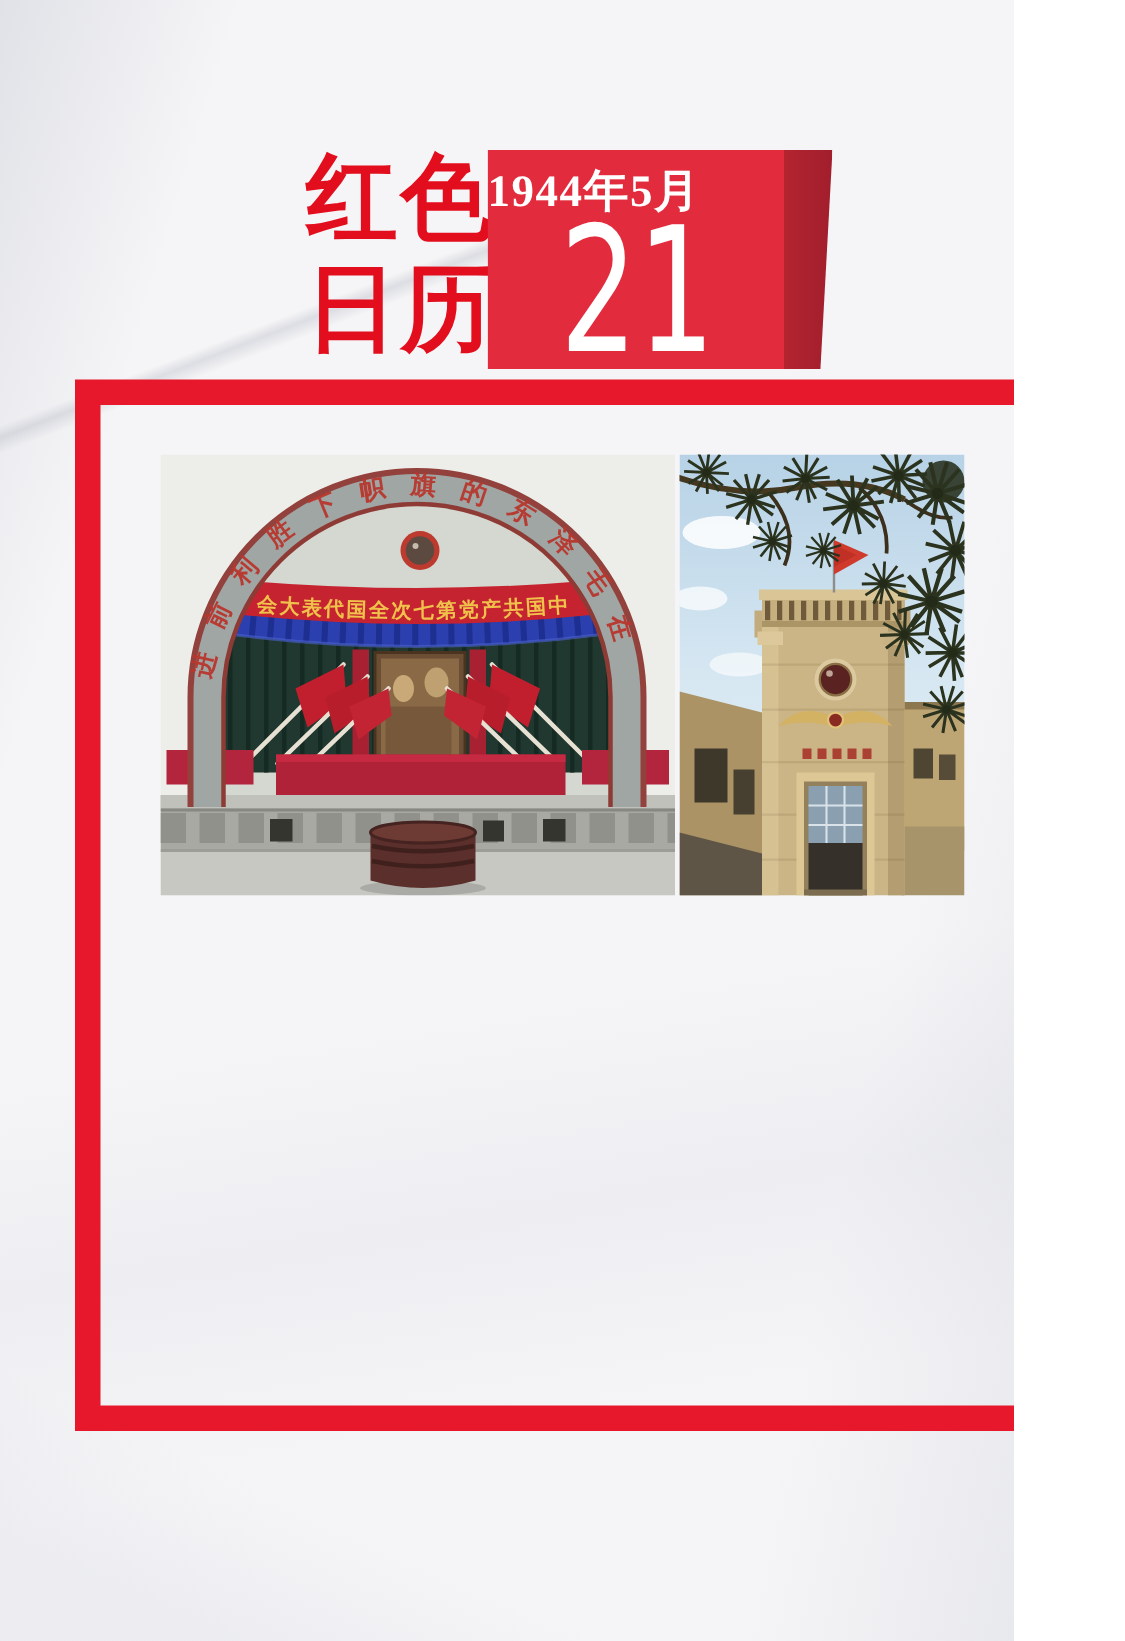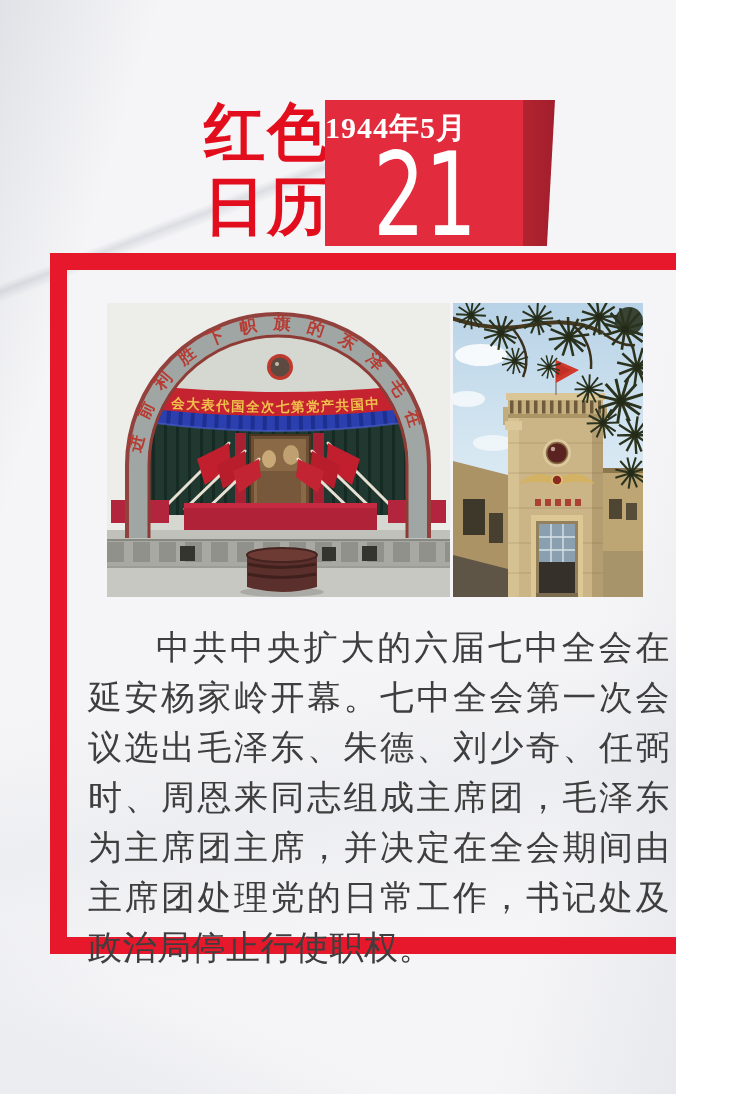--- a/index.html
+++ b/index.html
@@ -245,15 +245,14 @@
           <use href="#pp" transform="translate(182,132) scale(1.4) rotate(50)"></use>
           <use href="#pp" transform="translate(150,120) scale(1.2) rotate(15)"></use>
           <use href="#pp" transform="translate(62,58)"></use>
           <use href="#pp" transform="translate(96,64) scale(.9)"></use>
           <use href="#pp" transform="translate(136,86) scale(1.1) rotate(80)"></use>
           <use href="#pp" transform="translate(178,170) scale(1.2)"></use>
         </g>
       </svg>
     </div>
 
-    <p class="article">中共中央扩大的六届七中全会在延安杨家岭开幕。七中全会第一次会议选出毛泽东、朱德、刘少奇、任弼时、周恩来同志组成主席团，毛泽东为主席团主席，并决定在全会期间由主席团处理党的日常工作，书记处及政治局停止行使职权。</p>
   </section>
 </div>
 
 </body></html>

